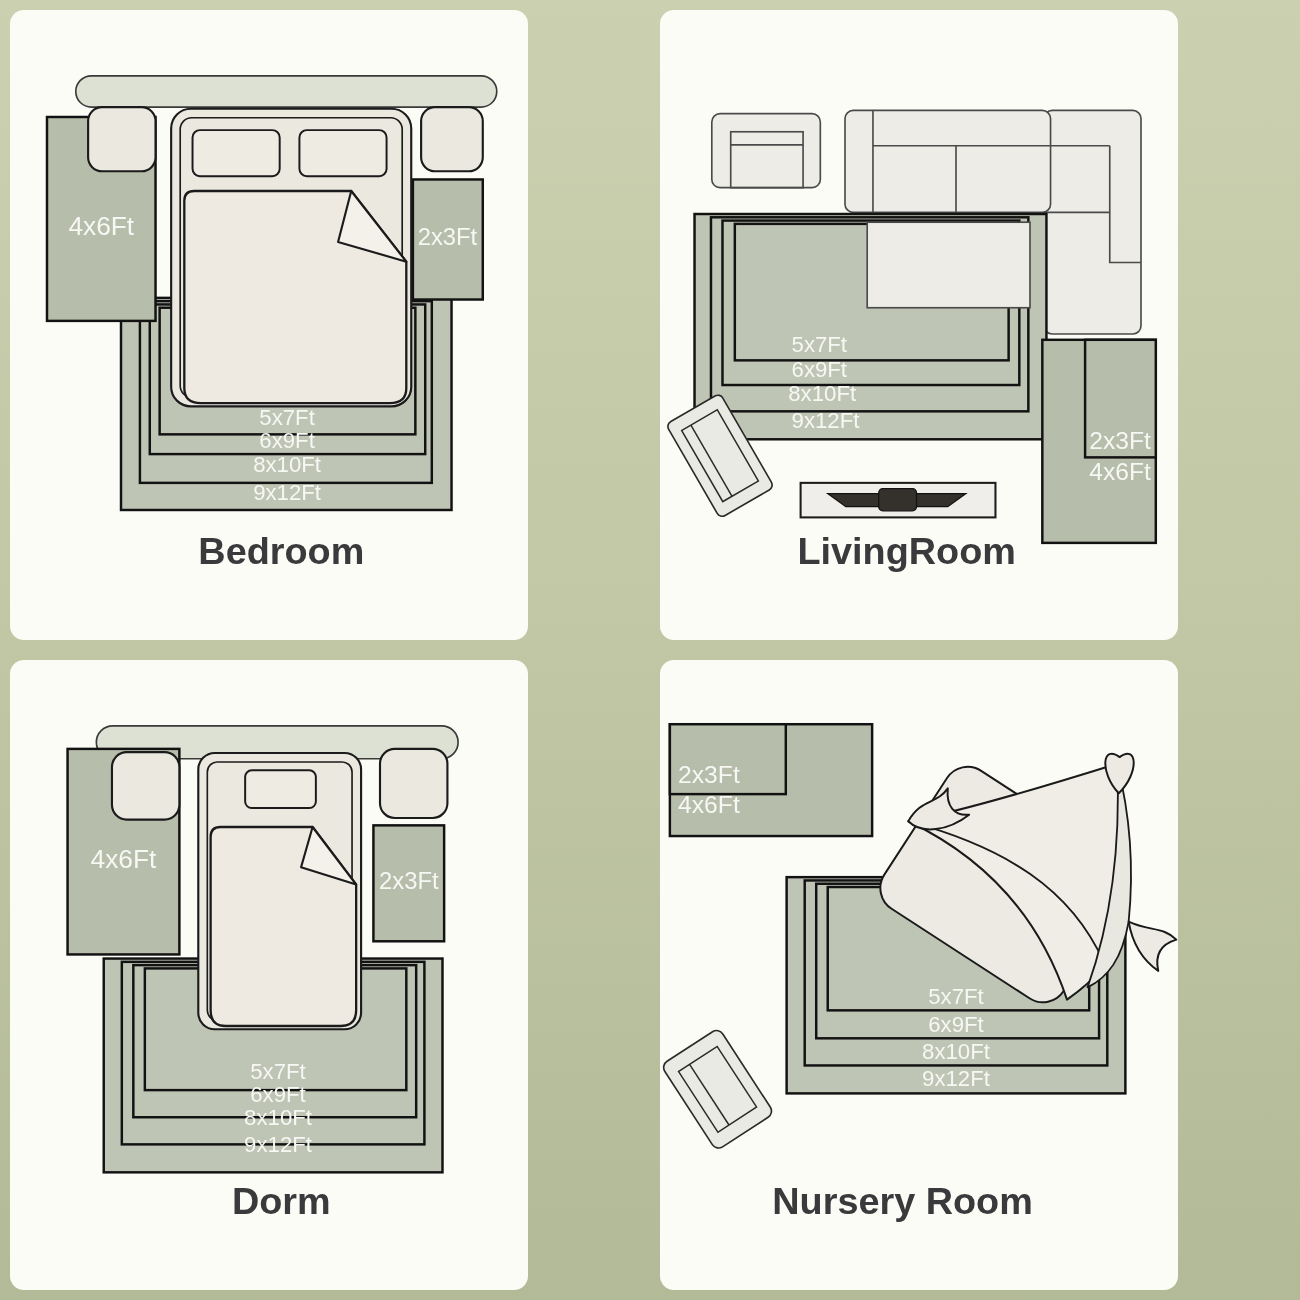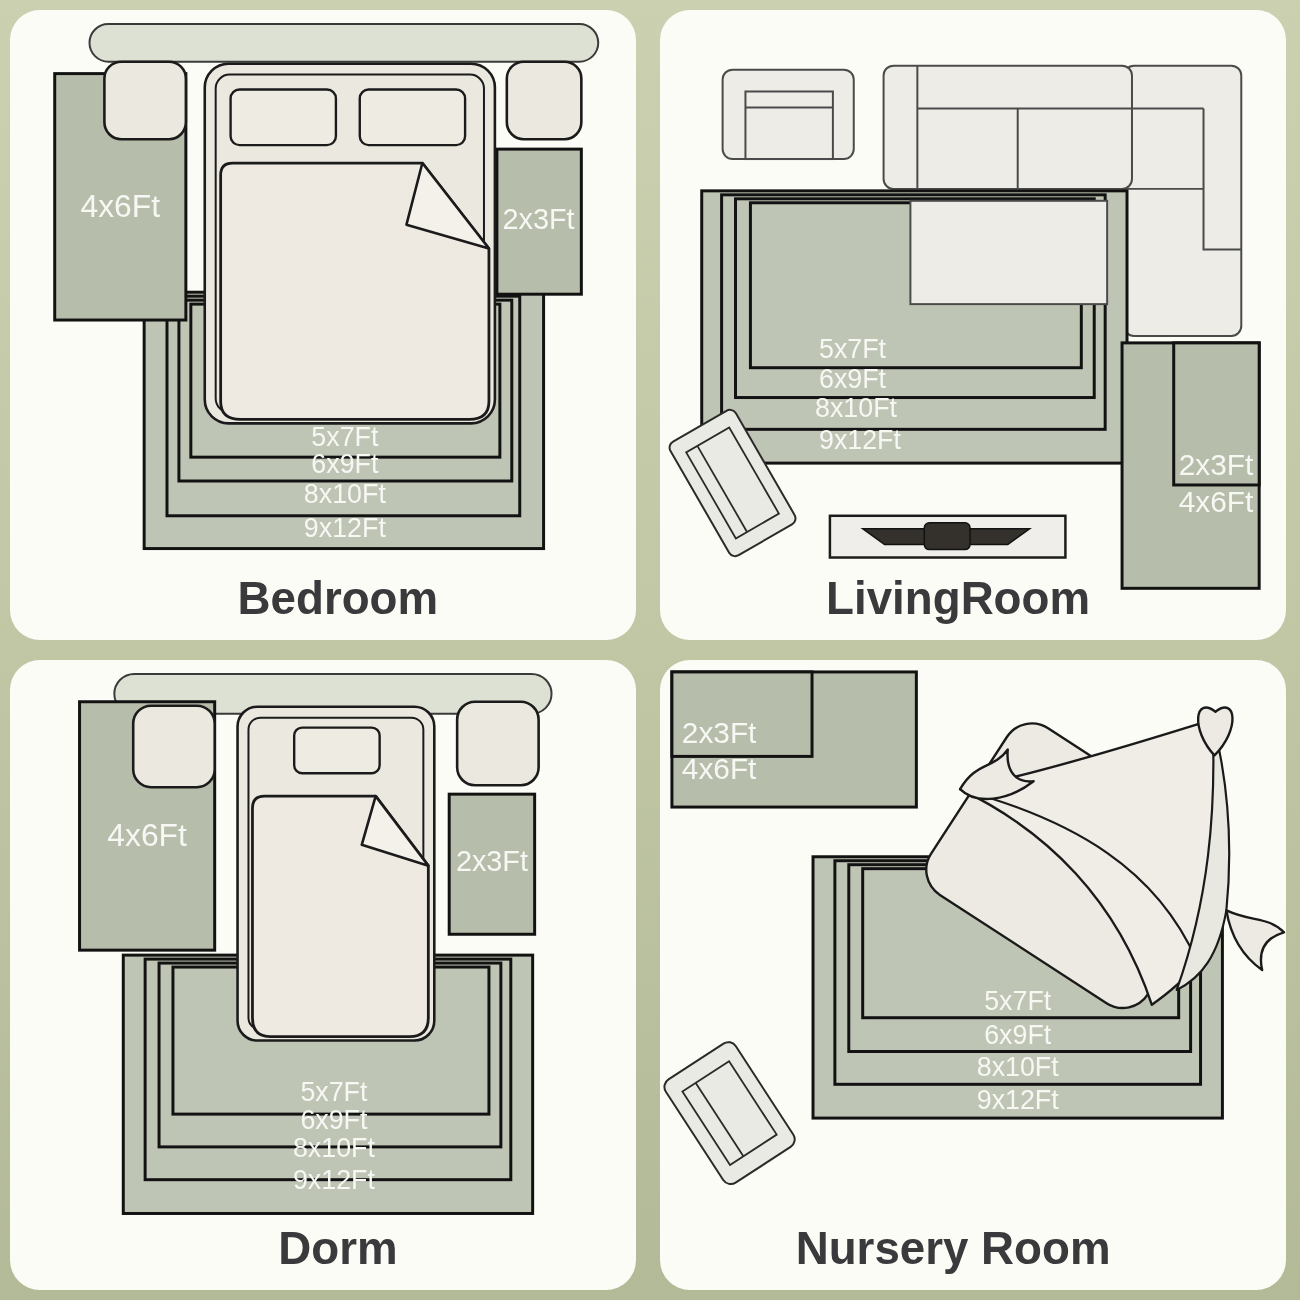--- a/index.html
+++ b/index.html
@@ -5,23 +5,23 @@
   html,body{margin:0;padding:0;}
   .page{
     position:relative;
     width:1300px;height:1300px;
     background:linear-gradient(180deg,#cbd1b0 0%,#c2c8a6 45%,#b3ba97 100%);
     font-family:"Liberation Sans",sans-serif;
     overflow:hidden;
   }
   .card{
     position:absolute;
-    width:626px;height:630px;
+    width:518px;height:630px;
     background:#fcfcf7;
-    border-radius:30px;
+    border-radius:14px;
   }
   #p-bedroom{left:10px;top:10px;}
   #p-living{left:660px;top:10px;}
   #p-dorm{left:10px;top:660px;}
   #p-nursery{left:660px;top:660px;}
   svg{display:block;width:100%;height:100%;}
   svg text{font-family:"Liberation Sans",sans-serif;}
   .rugN{fill:#bfc5b5;stroke:#121212;stroke-width:3;}
   .rugS{fill:#b6bdaa;stroke:#121212;stroke-width:3;}
   .furn{fill:#ebe8e0;stroke:#1b1b1b;stroke-width:2.6;}

